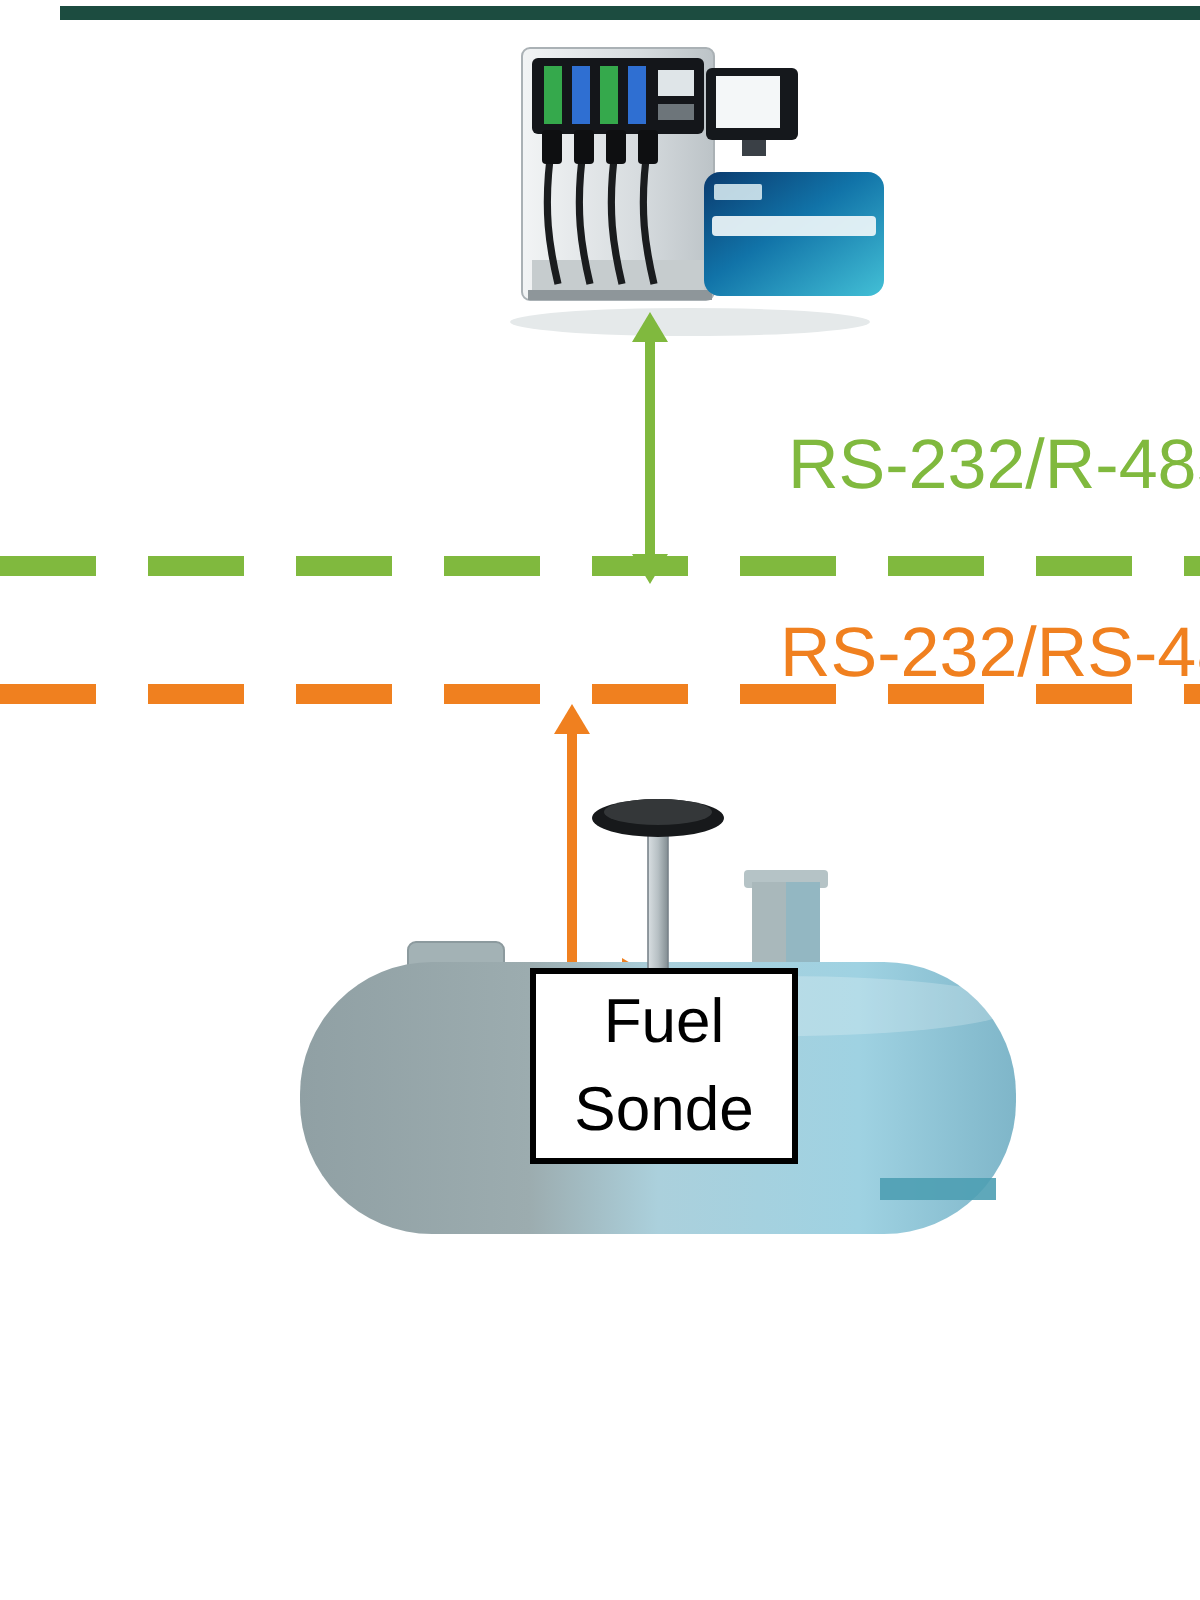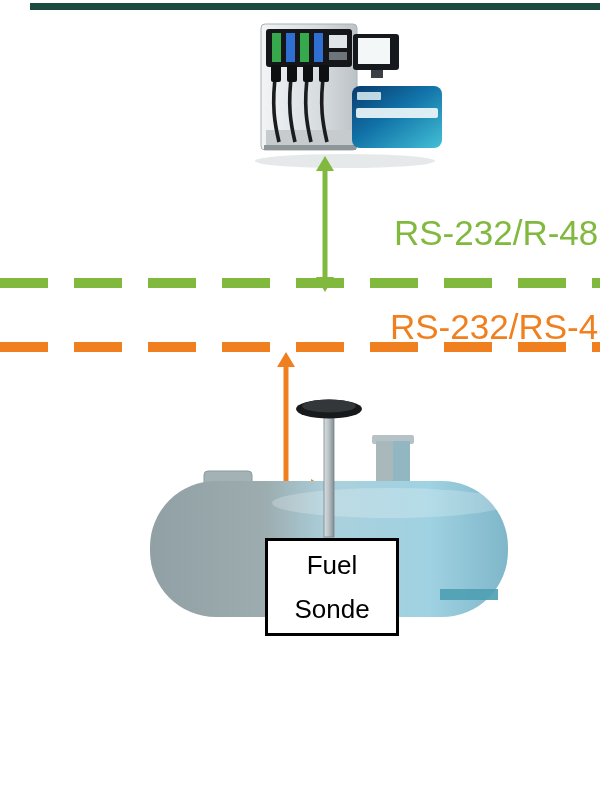--- a/index.html
+++ b/index.html
@@ -25,24 +25,24 @@
   .bus-label{
     position:absolute;font-size:35px;line-height:1.0;white-space:nowrap;
     font-family:"Liberation Sans", sans-serif;
   }
   .bus-label.green{left:394px;top:215px;color:#80b93e;}
   .bus-label.orange{left:390px;top:309px;color:#f0801f;}
   .arrow-svg{position:absolute;}
   .arrow-green{left:310px;top:156px;}
   .arrow-orange{left:272px;top:352px;}
   .sonde-box{
-    position:absolute;left:265px;top:538px;width:128px;height:92px;
+    position:absolute;left:265px;top:484px;width:128px;height:92px;
     background:#ffffff;border:3px solid #000000;
     display:flex;align-items:center;justify-content:center;text-align:center;
-    font-size:26px;line-height:44px;color:#000000;
+    font-size:31px;line-height:44px;color:#000000;
   }
 </style>
 </head>
 <body>
 
 <div class="top-bar"></div>
 
 <div class="pump-wrap">
   <svg width="200" height="160" viewBox="0 0 200 160">
     <defs>

